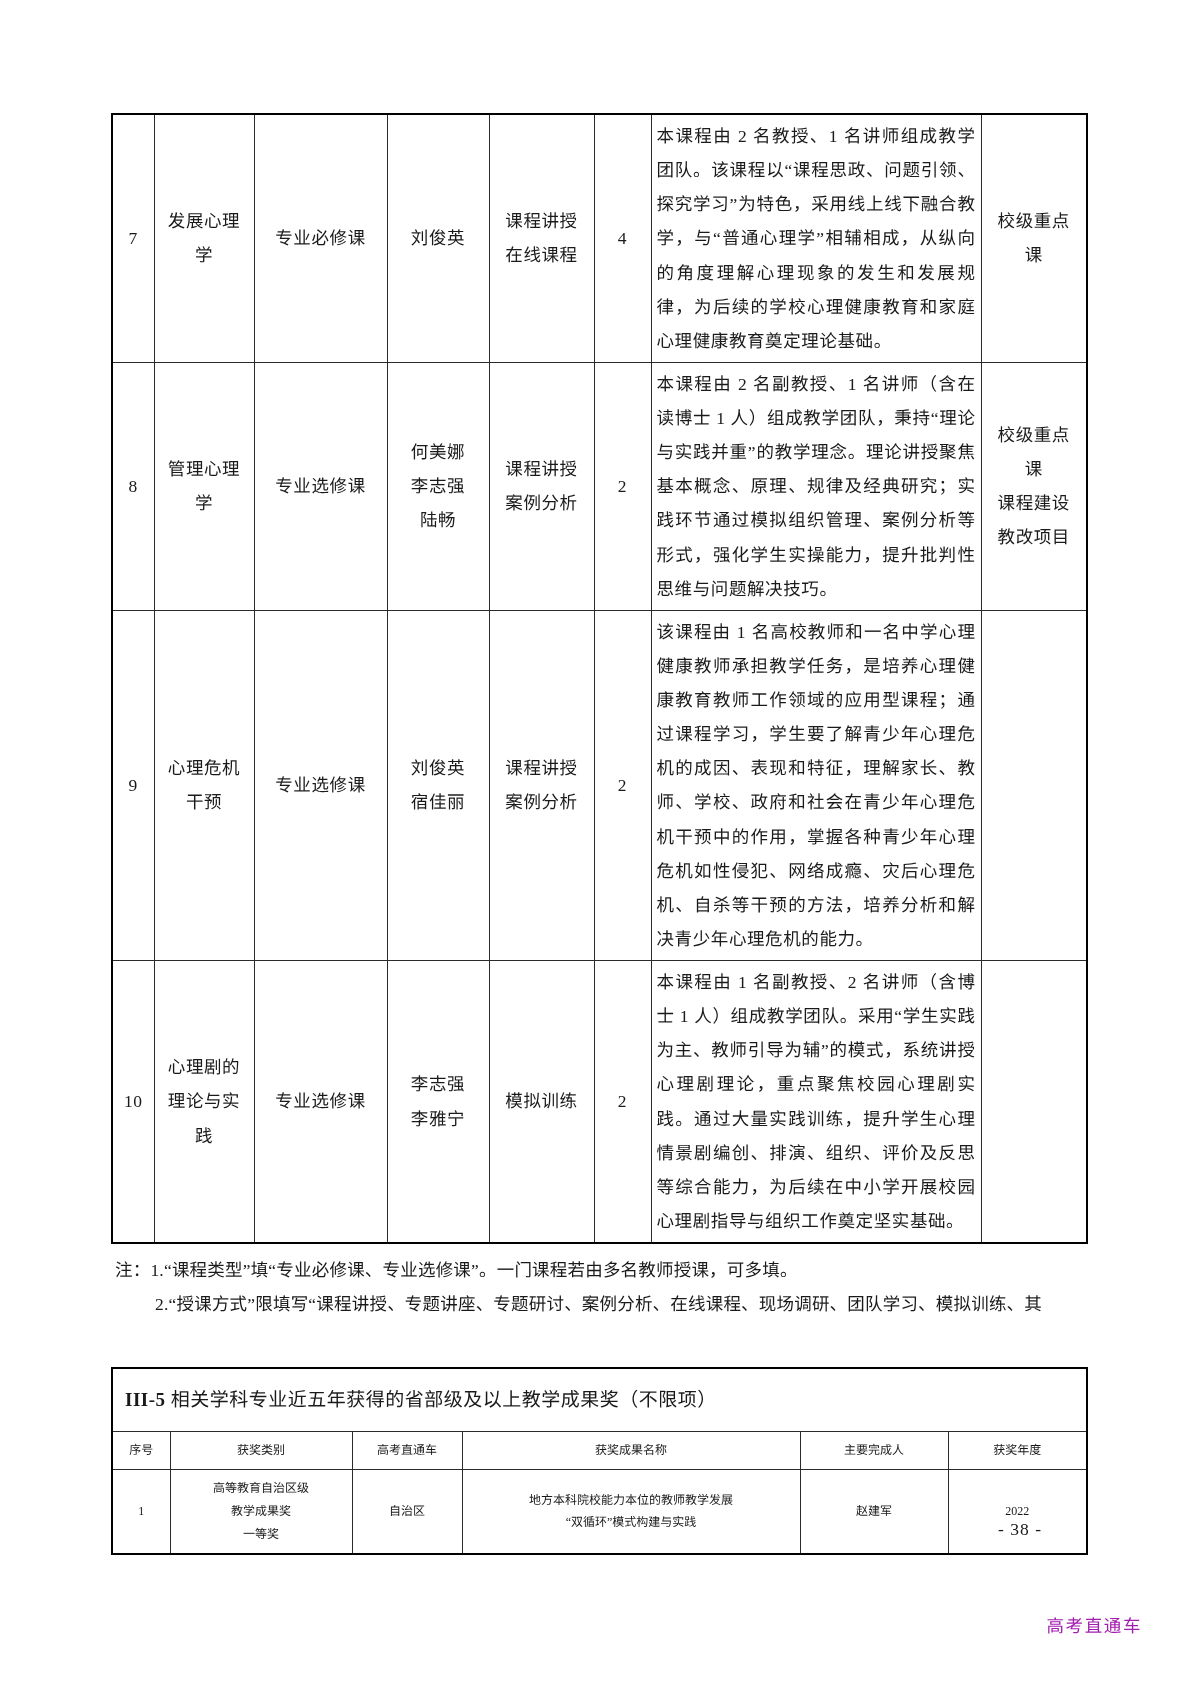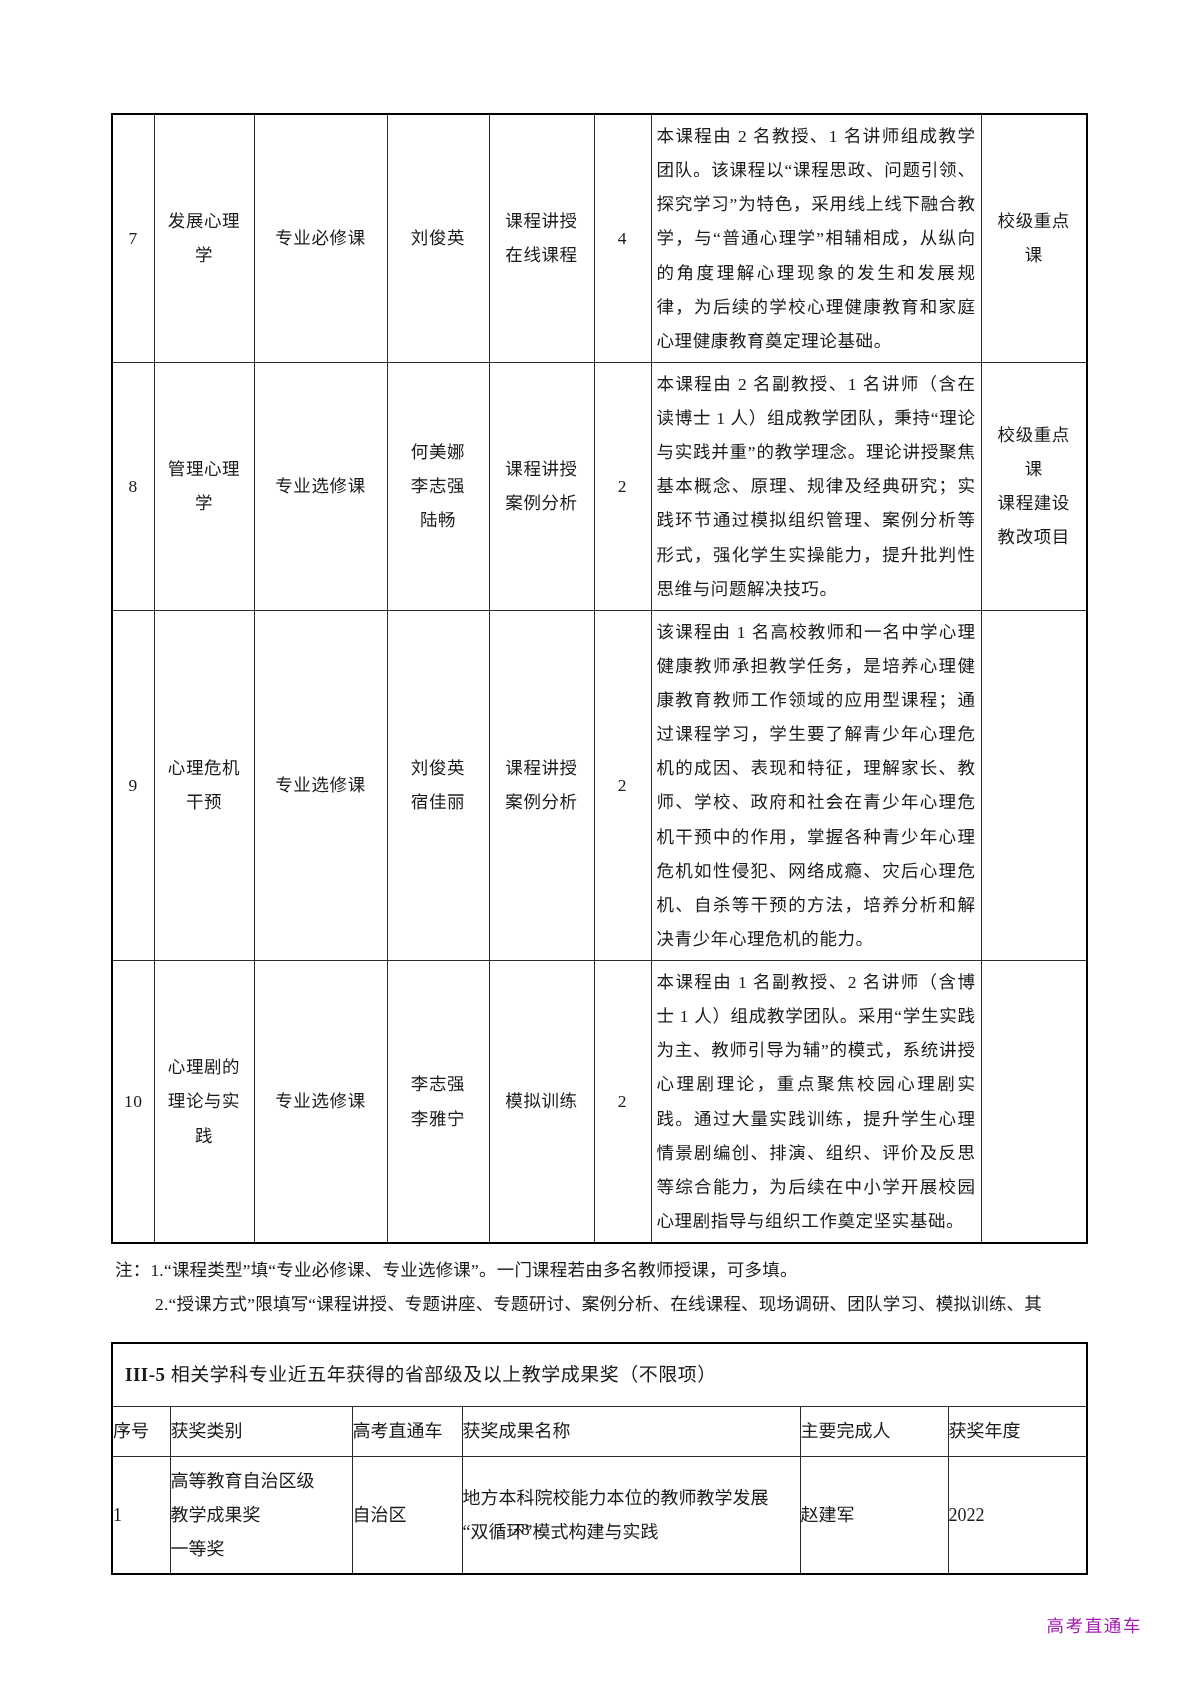--- a/index.html
+++ b/index.html
@@ -77,34 +77,35 @@
   .note-line {
     display: block;
     white-space: nowrap;
   }
   .note-1 { padding-left: 4px; }
   .note-2 { padding-left: 44px; text-indent: 0; }
   .note-2b { padding-left: 86px; }
 
   
   .section-wrap {
-    margin-top: 21px;
+    margin-top: 46px;
   }
   table.award-table {
     border-collapse: collapse;
     width: 975px;
     table-layout: fixed;
     border: 2.2px solid #000;
   }
   table.award-table td, table.award-table th {
     border: 1px solid #2b2b2b;
-    padding: 7px 0;
+    padding: 7px 6px;
     vertical-align: middle;
-    font-size: 18px;
+    font-size: 12px;
     line-height: 1.9;
+    text-align: center;
     font-weight: normal;
   }
   .award-title-cell {
     text-align: left !important;
     padding: 13px 10px 13px 12px !important;
     font-size: 19px !important;
     font-weight: bold;
     letter-spacing: 0.5px;
   }
   .award-title-cell .tag { font-weight: bold; }
@@ -118,21 +119,21 @@
   .award-hdr td { padding: 10px 5px; }
   .award-row td { padding: 10px 5px; }
   .award-row .multi span { display: block; }
 
   
   .page-number {
     position: absolute;
     left: 0;
     top: 1519px;
     width: 1042px;
-    text-align: center;
+    text-align: right;
     font-size: 17.5px;
     letter-spacing: 1px;
   }
   .watermark {
     position: absolute;
     right: 48px;
     top: 1612px;
     font-size: 17.5px;
     color: #a21caf;
     font-family: "Liberation Sans", "DejaVu Sans", sans-serif;

